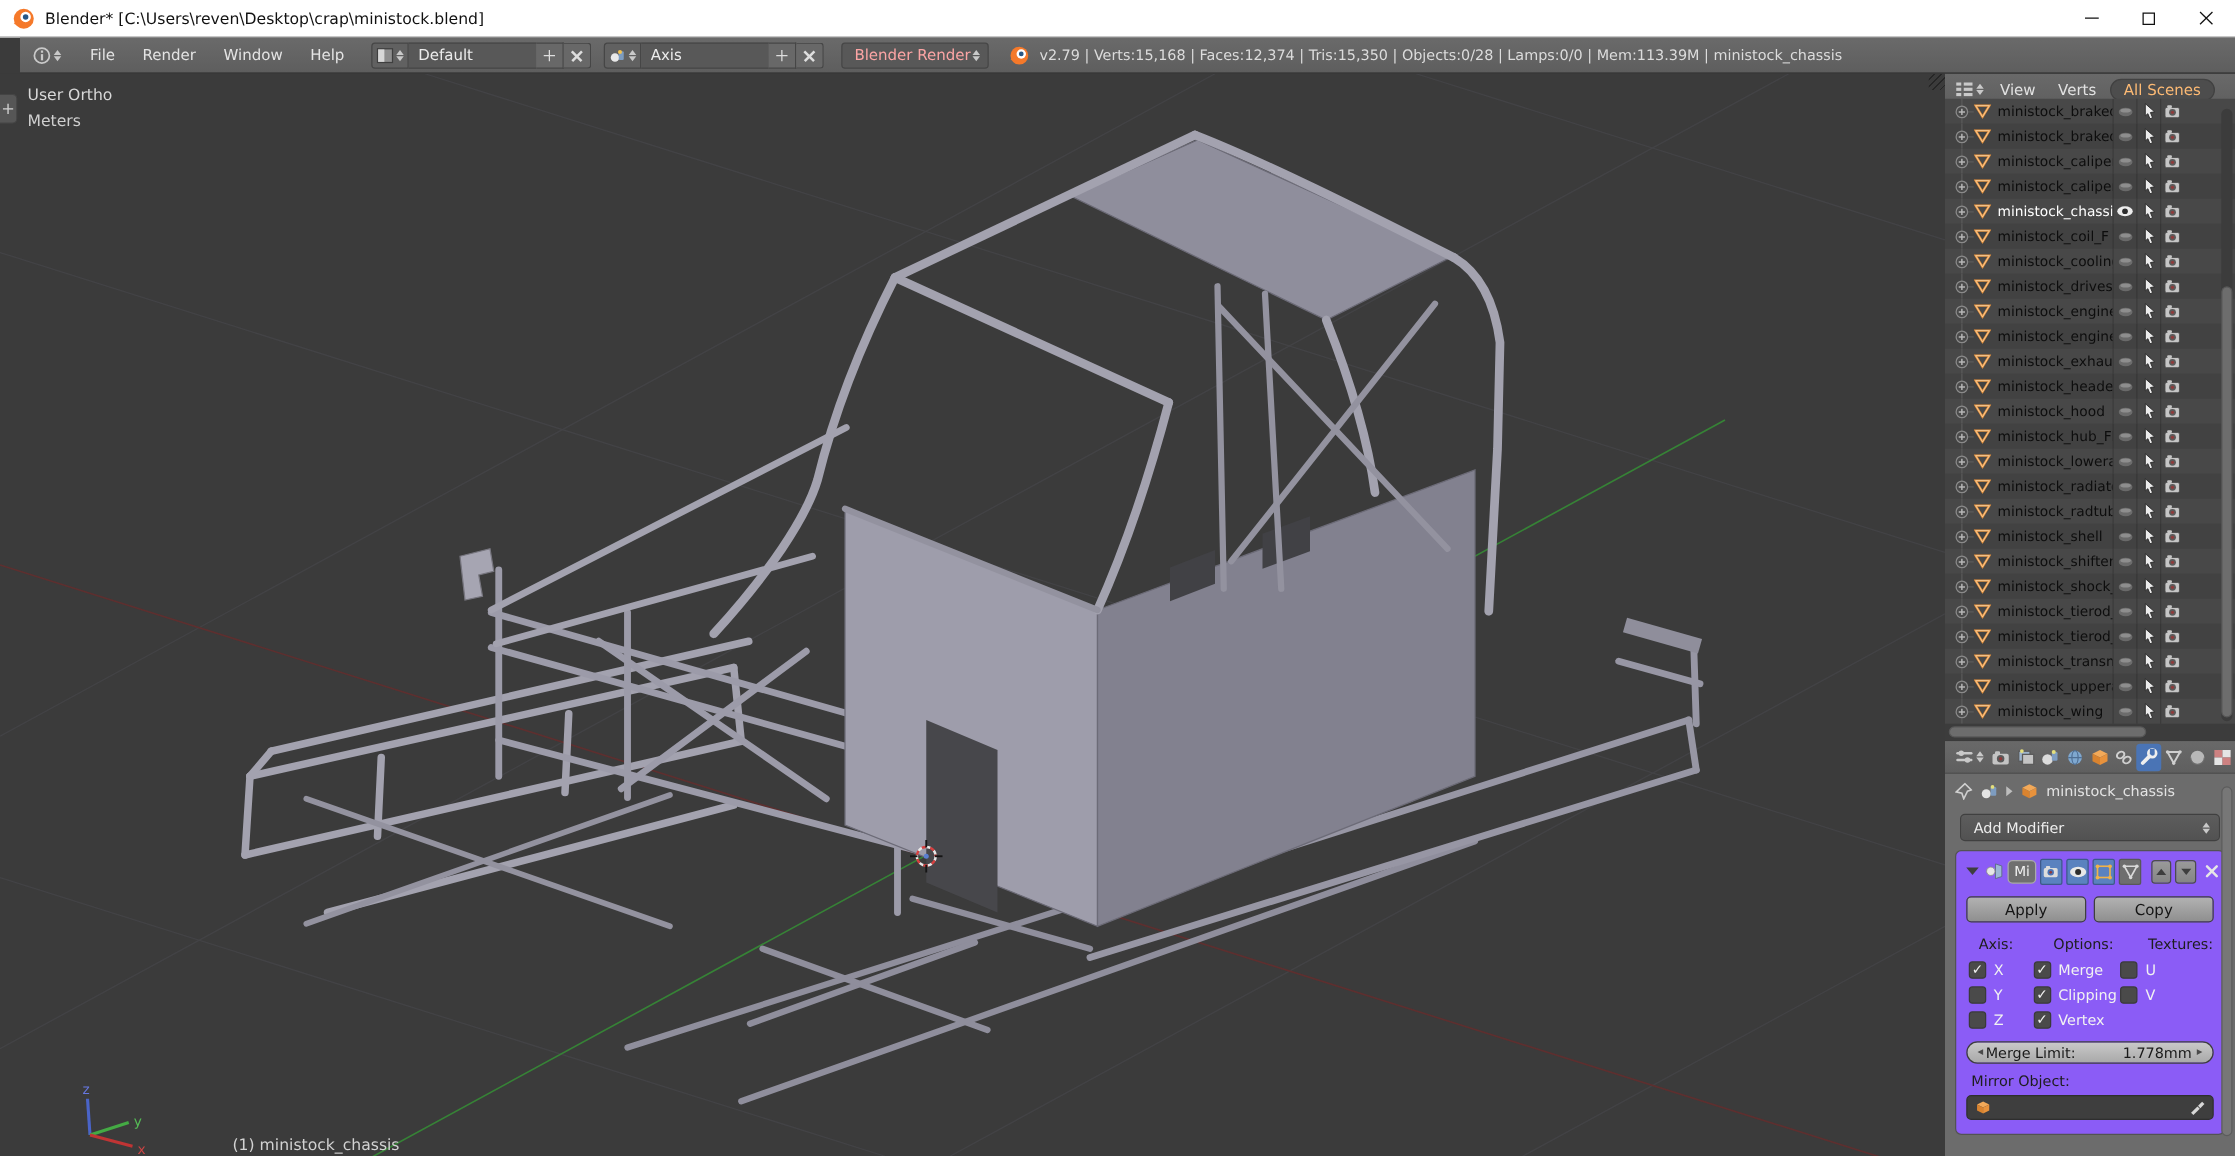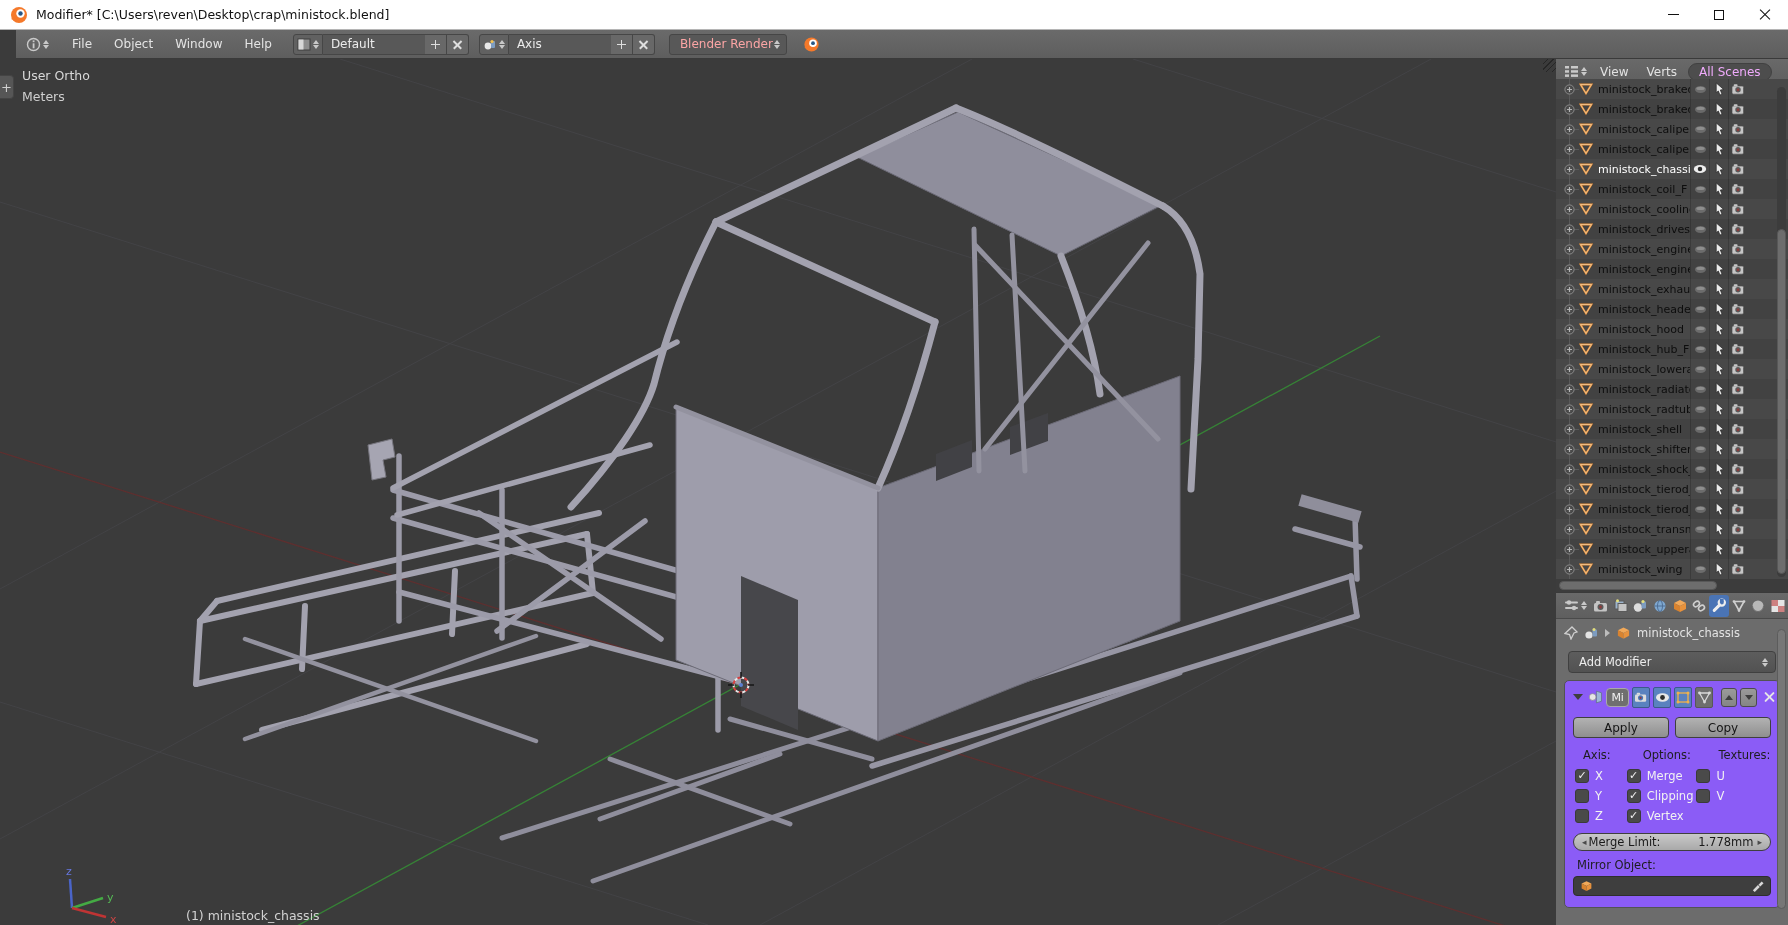--- a/index.html
+++ b/index.html
@@ -62,21 +62,21 @@
 
   
   #rightcol { position:absolute; left:1556px; top:59px; width:232px; height:866px; }
 
   
   #outliner { position:relative; width:232px; height:533px; background:#454545; overflow:hidden; }
   #outliner-header { height:26px; background:linear-gradient(#696969,#5f5f5f); border-bottom:1px solid #3c3c3c;
                      display:flex; align-items:center; font-size:12px; color:#e2e2e2; }
   #outliner-header .hmenu { padding:0 9px; }
   .scenes-field { background:#4d4d4d; border:1px solid #414141; border-radius:9px; padding:1px 10px;
-                  color:#f0abfc; margin-left:2px; }
+                  color:#fdba74; margin-left:2px; }
   #outliner-list { position:relative; margin-top:-6px; }
   .row { position:relative; height:20px; display:flex; align-items:center; font-size:11px; color:#0d0d0d; }
   .row:nth-child(odd) { background:#484848; }
   .row:nth-child(even){ background:#424242; }
   .row .treeline { position:absolute; left:13px; top:0; bottom:0; width:1px; background:#5a5a5a; }
   .row .treestub { position:absolute; left:13px; top:10px; width:10px; height:1px; background:#5a5a5a; }
   .row .expander { position:relative; z-index:1; margin-left:8px; width:11px; height:11px; flex:none; }
   .row .meshicon { margin-left:4px; flex:none; }
   .row .row-label { margin-left:5px; width:92px; white-space:nowrap; overflow:hidden; flex:none; }
   .row.selected .row-label { color:#ffffff; }
@@ -147,21 +147,21 @@
 </head>
 <body>
 
 <div id="titlebar">
   <svg class="logo" viewBox="0 0 18 18">
     <circle cx="9" cy="9" r="8" fill="#f5792a"></circle>
     <circle cx="10.5" cy="7.5" r="4.2" fill="#ffffff"></circle>
     <circle cx="10.5" cy="7.5" r="2.2" fill="#265787"></circle>
     <path d="M1,13 Q4,10 8,11 L6,15 Z" fill="#f5792a"></path>
   </svg>
-  <span class="title">Modifier* [C:\Users\reven\Desktop\crap\ministock.blend]</span>
+  <span class="title">Blender* [C:\Users\reven\Desktop\crap\ministock.blend]</span>
   <div id="win-controls">
     <div class="win-btn">
         <div class="min-glyph"></div>
       </div>
     <div class="win-btn">
         <div class="max-glyph"></div>
       </div>
     <div class="win-btn">
         <div class="close-glyph"></div>
       </div>
@@ -175,21 +175,21 @@
       <rect x="6.7" y="6.3" width="1.8" height="5" fill="#c9c9c9"></rect>
       <rect x="6.7" y="3.4" width="1.8" height="1.8" fill="#c9c9c9"></rect>
     </svg>
     <span class="stepper">
         <i class="up"></i>
         <i class="dn"></i>
       </span>
   </div>
   <div id="menus">
       <span class="menu-item">File</span>
-      <span class="menu-item">Object</span>
+      <span class="menu-item">Render</span>
       <span class="menu-item">Window</span>
       <span class="menu-item">Help</span>
     </div>
 
   <div class="sel-group">
     <div class="sel-iconbtn">
       <svg width="14" height="13" viewBox="0 0 14 13">
         <rect x="1" y="1" width="12" height="11" fill="#8e8e8e" stroke="#3f3f3f"></rect>
         <rect x="1.5" y="1.5" width="5" height="10" fill="#d8d8d8"></rect>
       </svg>
@@ -235,20 +235,21 @@
         <i class="dn"></i>
       </span>
   </div>
 
   <svg class="blogo" viewBox="0 0 18 18">
     <circle cx="9" cy="9" r="7.5" fill="#f5792a"></circle>
     <circle cx="10.6" cy="7.6" r="4" fill="#ffffff"></circle>
     <circle cx="10.6" cy="7.6" r="2" fill="#265787"></circle>
     <path d="M1.5,12.5 Q4.5,9.8 8,10.8 L6,14.5 Z" fill="#f5792a"></path>
   </svg>
+  <span id="stats">v2.79 | Verts:15,168 | Faces:12,374 | Tris:15,350 | Objects:0/28 | Lamps:0/0 | Mem:113.39M | ministock_chassis</span>
 </div>
 
 <div id="viewport">
   <svg width="1556" height="866" viewBox="0 0 1556 866">
 
     <g stroke="#434346" stroke-width="1">
       <path d="M0,530 L972,0"></path>
         <path d="M0,780 L1431,0"></path>
       <path d="M760,866 L1556,432"></path>
         <path d="M1218,866 L1556,682"></path>

